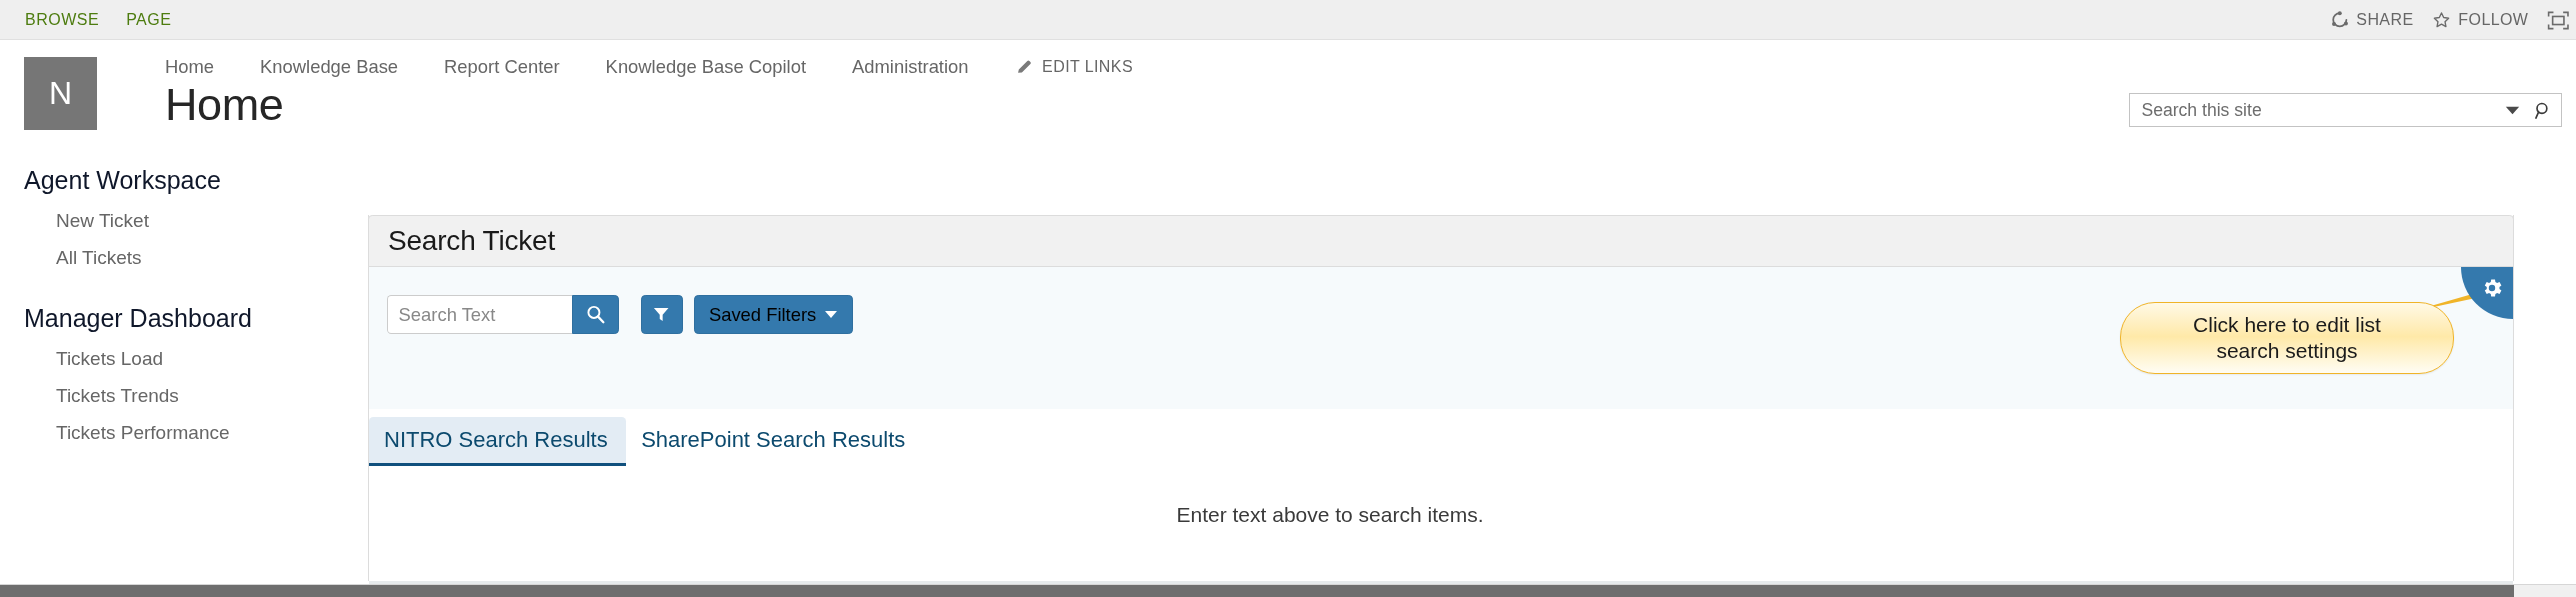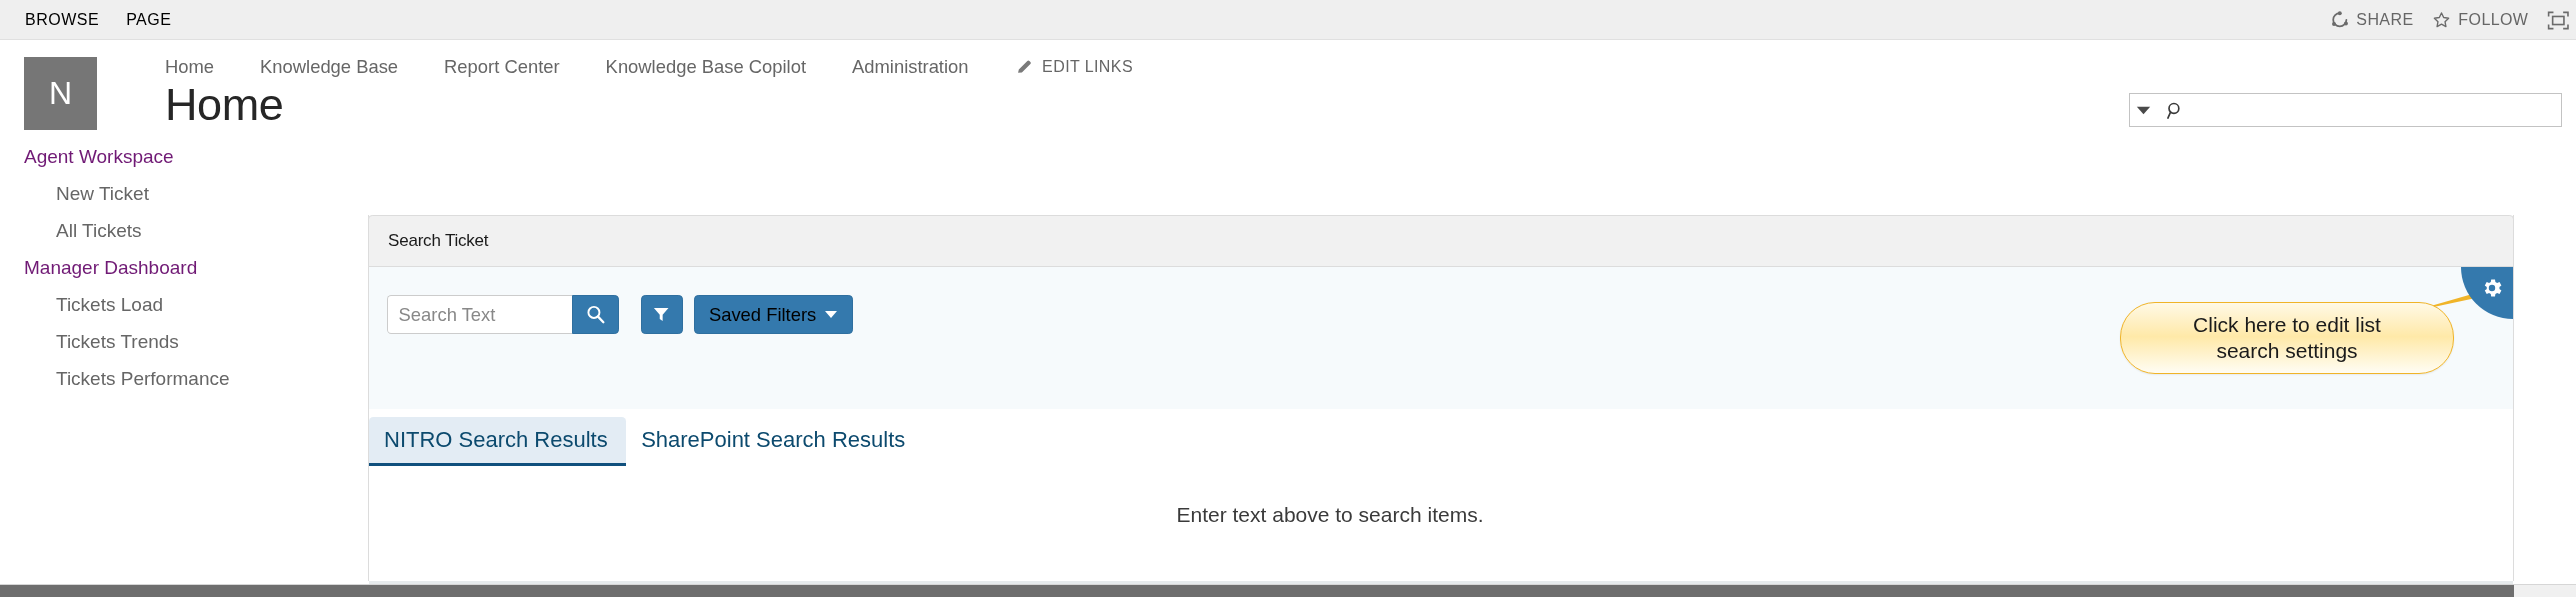--- a/index.html
+++ b/index.html
@@ -15,21 +15,21 @@
     position: absolute; top: 0; left: 0;
     width: 2576px; height: 40px;
     background: #efefef;
     border-bottom: 0.8px solid #e0e0e0;
   }
   .ribbon-tabs {
     position: absolute; left: 25px; top: 0;
     height: 40px; display: flex; align-items: center; gap: 27px;
   }
   .ribbon-tab {
-    font-size: 16px; color: #000000; letter-spacing: 0.5px;
+    font-size: 16px; color: #4d7c0f; letter-spacing: 0.5px;
     cursor: pointer; white-space: nowrap;
   }
   .ribbon-right {
     position: absolute; right: 6.7px; top: 0;
     height: 40px; display: flex; align-items: center; gap: 18.4px;
   }
   .ribbon-action {
     display: flex; align-items: center; gap: 7.5px;
     font-size: 16px; color: #666666; letter-spacing: 0.4px; cursor: pointer;
   }
@@ -72,21 +72,21 @@
     font-size: 17.6px; color: #444; padding: 0 11.7px;
     font-family: "Liberation Sans", sans-serif; background: transparent;
   }
   .site-search input::placeholder { color: #6d6d6d; }
   .ss-chevron { width: 28.5px; display: flex; align-items: center; justify-content: center; cursor: pointer; }
   .ss-search { width: 34px; display: flex; align-items: center; justify-content: center; cursor: pointer; }
 
   
   .quicklaunch { position: absolute; left: 0; top: 138px; width: 352px; }
   .ql-head {
-    font-size: 19px; color: #701a75; padding: 7.5px 0 7.5px 24px; white-space: nowrap; cursor: pointer;
+    font-size: 25px; color: #0f172a; padding: 7.5px 0 7.5px 24px; white-space: nowrap; cursor: pointer; margin-top: 20px;
   }
   .ql-item {
     font-size: 19px; color: #666666; padding: 7.5px 0 7.5px 56px; white-space: nowrap; cursor: pointer;
   }
 
   
   .panel {
     position: absolute; left: 368px; top: 215px;
     width: 2146px; height: 366px;
     background: #ffffff;
@@ -95,21 +95,21 @@
   }
   .panel-header {
     position: absolute; left: 368px; top: 215px;
     width: 2146px; height: 52px;
     background: #f1f1f1;
     border: 0.8px solid #dcdcdc;
     border-top-left-radius: 4.2px; border-top-right-radius: 4.2px;
     display: flex; align-items: center;
   }
   .panel-title {
-    font-size: 17px; color: #1a1a1a; font-weight: 400; padding-left: 19px; letter-spacing: -0.2px;
+    font-size: 28px; color: #1a1a1a; font-weight: 400; padding-left: 19px; letter-spacing: -0.2px;
   }
 
   
   .toolbar {
     position: absolute; left: 369px; top: 267px;
     width: 2144px; height: 142px;
     background: #f6fafc;
   }
   .tb-row { position: absolute; left: 17.6px; top: 28px; display: flex; align-items: center; }
   .txt-group { display: flex; align-items: stretch; }
@@ -259,20 +259,21 @@
           <path d="M4 19.2l1-4.2L16.1 3.9a1.9 1.9 0 0 1 2.7 0l1.3 1.3a1.9 1.9 0 0 1 0 2.7L9 19l-5 .2z" fill="#7a7a7a"></path>
         </svg>
       </span>
       <span>EDIT LINKS</span>
     </div>
   </div>
 
   <div class="site-title">Home</div>
 
   <div class="site-search">
+    <input type="text" placeholder="Search this site" style="">
     <span class="ss-chevron">
       <svg width="15" height="10" viewBox="0 0 18 12">
           <path d="M1 2h16L9 11z" fill="#4a4a4a"></path>
         </svg>
     </span>
     <span class="ss-search">
       <svg width="19" height="19" viewBox="0 0 24 24">
         <circle cx="10" cy="9.4" r="6.2" fill="none" stroke="#3a3a3a" stroke-width="2.1"></circle>
         <path d="M5.6 14.4L2.4 21.6" stroke="#3a3a3a" stroke-width="2.1" stroke-linecap="round"></path>
       </svg>

